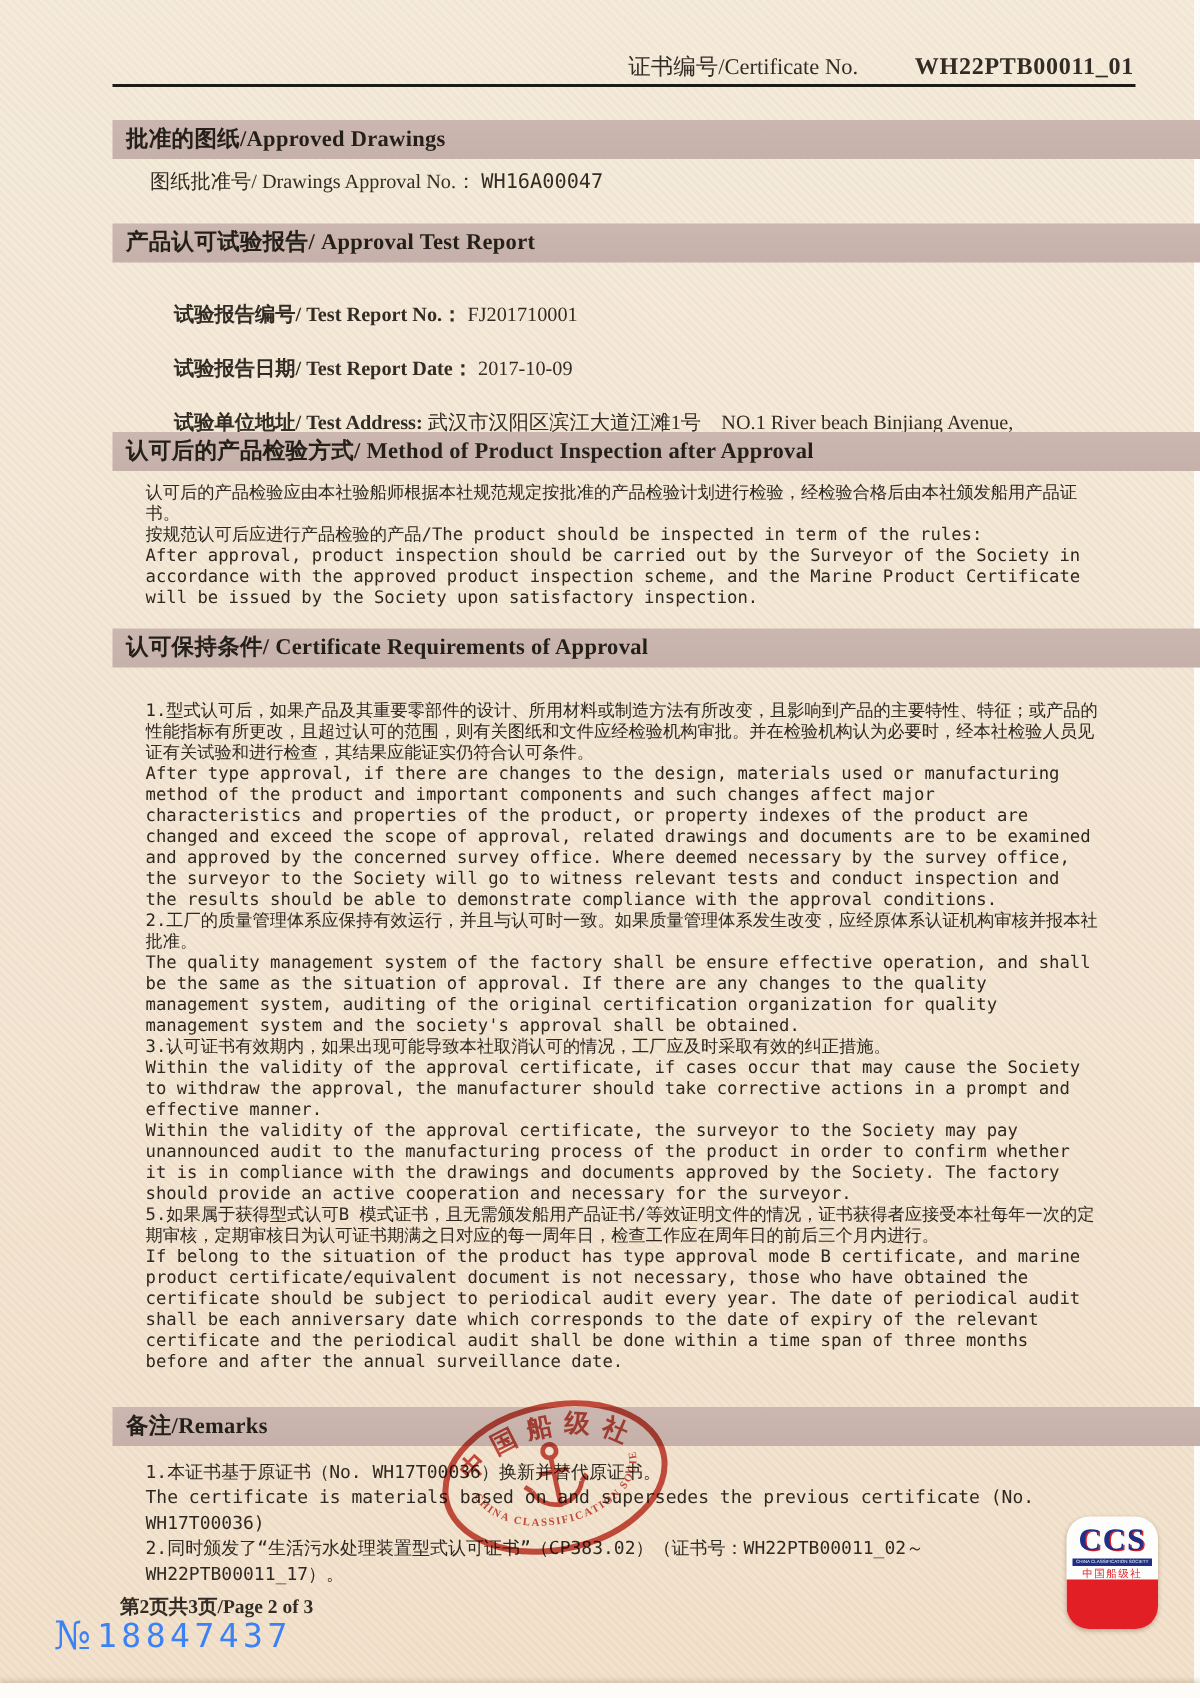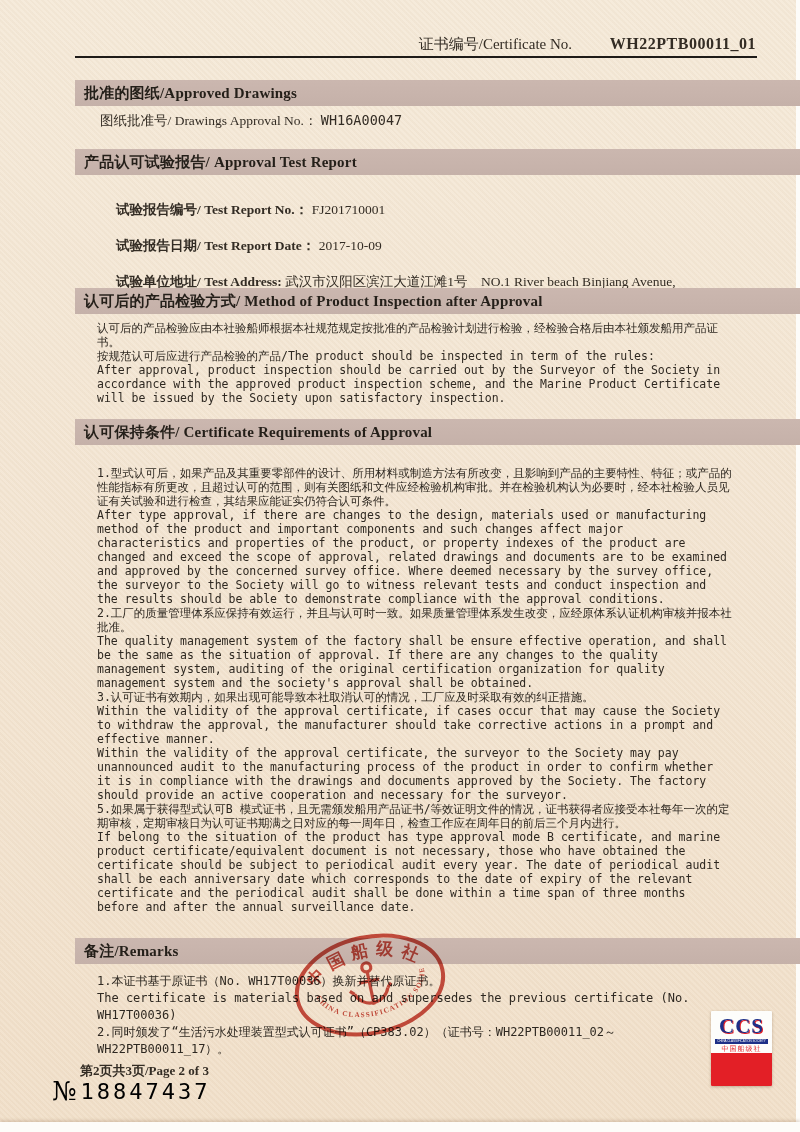--- a/index.html
+++ b/index.html
@@ -49,36 +49,36 @@
     font-size:11.5px;line-height:14px;
     letter-spacing:0;color:#2e2821;
   }
   .blk-method{top:321px;height:96px;overflow:hidden;}
   .blk-maint{top:455px;height:480px;overflow:hidden;margin-top:11px;}
   .blk-remarks{top:973px;height:86px;overflow:hidden;font-size:12px;line-height:17px;}
   .block p{margin:0;}
 
   .footer-page{position:absolute;left:80px;top:1062px;font-size:13px;font-weight:bold;}
   .serial{
-    position:absolute;left:52px;top:1076px;
-    color:#000000;white-space:nowrap;
+    position:absolute;left:36px;top:1076px;
+    color:#3b82f6;white-space:nowrap;
   }
   .serial .no{font-family:"DejaVu Serif", serif;font-size:26px;}
   .serial .digits{font-family:"DejaVu Sans Mono", monospace;font-size:22px;letter-spacing:3px;vertical-align:1px;}
 
   .stamp{
     position:absolute;left:290px;top:928px;width:160px;height:114px;
     transform:rotate(-12deg);
     opacity:.88;mix-blend-mode:multiply;
     pointer-events:none;
   }
 
   .sticker{
     position:absolute;left:711px;top:1011px;width:61px;height:75px;
-    background:#fdfdfb;border-radius:1px;
+    background:#fdfdfb;border-radius:15px;
     box-shadow:0 1px 3px rgba(120,90,60,.4);
     overflow:hidden;text-align:center;
   }
   .sticker .acr{
     font-family:"Liberation Serif", serif;font-weight:bold;
     font-size:21px;color:#1d2f87;letter-spacing:1px;line-height:24px;margin-top:3px;
     text-shadow:1px 1px 0 #e31f26;
   }
   .sticker .bar-blue{height:5px;background:#1d2f87;margin:1px 4px 1px 4px;color:#fff;font-size:3px;line-height:5px;overflow:hidden;font-family:"Liberation Sans",sans-serif;}
   .sticker .cn{font-size:7px;color:#e31f26;line-height:9px;letter-spacing:1px;}

